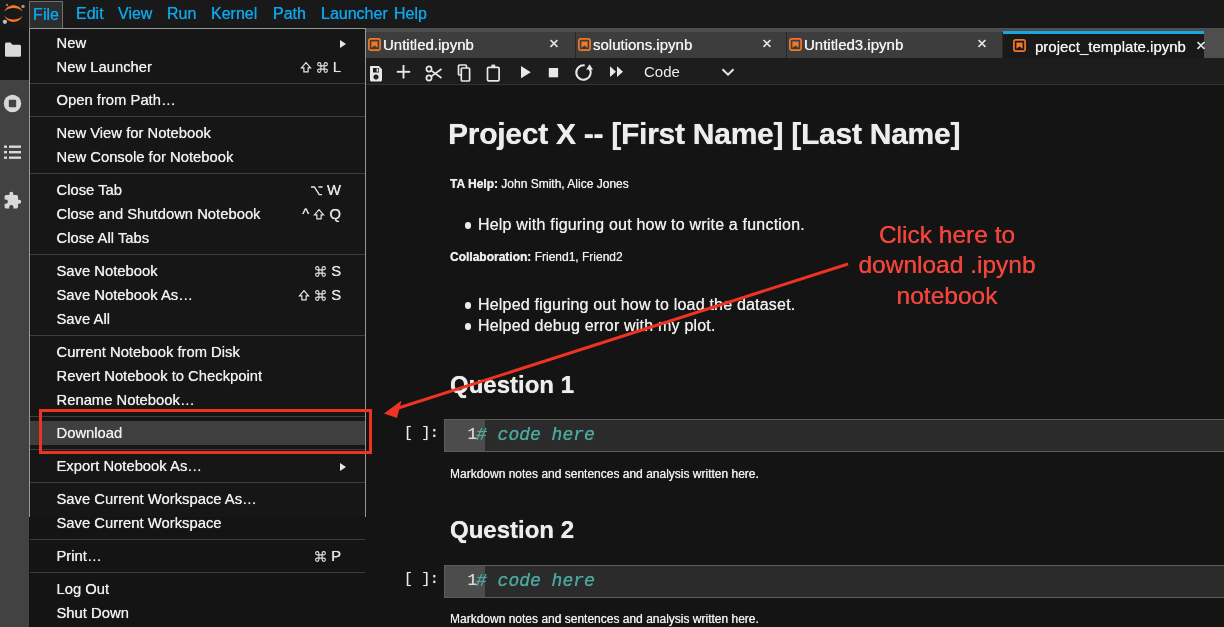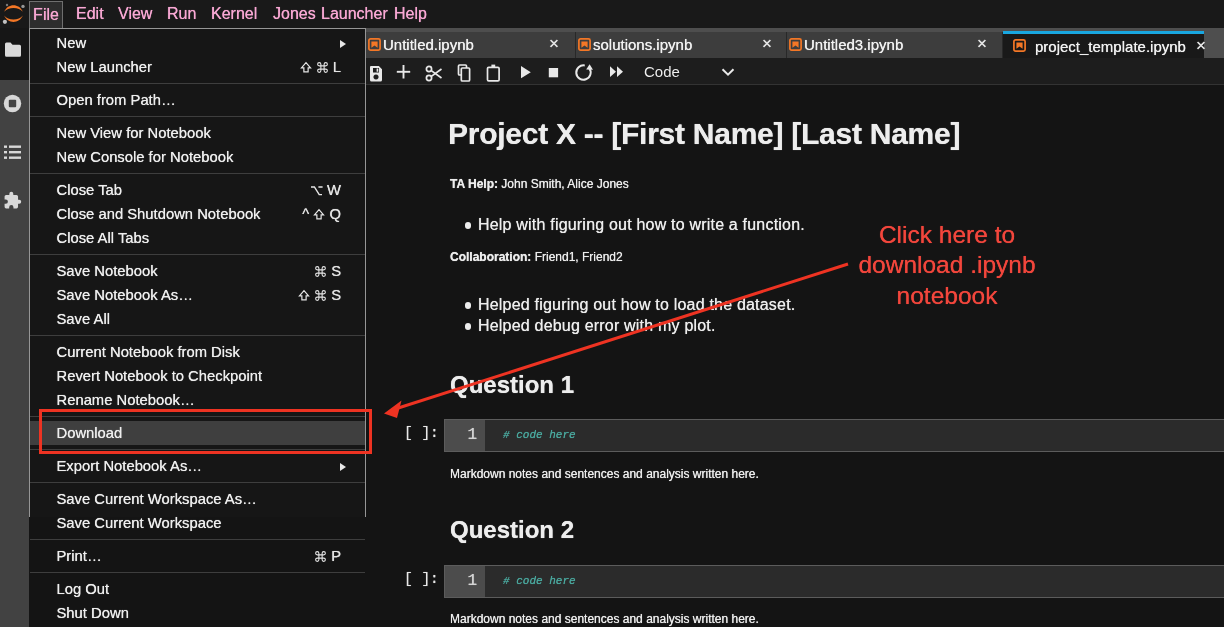--- a/index.html
+++ b/index.html
@@ -2,21 +2,21 @@
 <html><head>
 <meta charset="utf-8">
 <style>
   * { margin:0; padding:0; box-sizing:border-box; text-shadow:0 0 0.7px; }
   html,body { width:1224px; height:627px; overflow:hidden; background:#141414; font-family:"Liberation Sans",sans-serif; }
   .abs { position:absolute; }
   #stage { position:relative; width:1224px; height:627px; background:#141414; }
 
   
   #menubar { left:0; top:0; width:1224px; height:28px; background:#191919; }
-  .mitem { position:absolute; top:0; height:28px; line-height:28px; color:#f9a8d4; font-size:16px; }
+  .mitem { position:absolute; top:0; height:28px; line-height:28px; color:#0ea5e9; font-size:16px; }
   #file-item { left:29px; top:1px; height:27px; width:34px; text-align:center; background:#2d2d2d; border:1px solid #6f6f6f; border-bottom:none; line-height:26px; }
 
   
   #side-top { left:0; top:28px; width:29px; height:52px; background:#161616; }
   #side-gray { left:0; top:80px; width:29px; height:547px; background:#424242; }
 
   
   #menu { left:29px; top:28px; width:337px; height:489px; background:#161616; border:1px solid #969696; border-bottom:none; }
   .mrow { position:relative; height:24px; line-height:24px; color:#eeeeee; font-size:14.8px; padding-left:26.5px; }
   .mrow .sc { position:absolute; right:24px; top:0; color:#e4e4e4; }
@@ -36,21 +36,21 @@
   
   #content { left:366px; top:86px; width:858px; height:420px; background:#141414; color:#ededed; }
   .h1 { position:absolute; left:82px; font-size:30px; font-weight:bold; letter-spacing:-0.26px; }
   .h2 { position:absolute; left:84px; font-size:24px; font-weight:bold; }
   .md { position:absolute; left:84px; font-size:12px; }
   .li { position:absolute; left:112px; font-size:16px; letter-spacing:0.2px; }
   .li::before { content:""; position:absolute; left:-13.5px; top:6px; width:6.5px; height:6.5px; border-radius:50%; background:#ededed; }
   .prompt { position:absolute; left:38px; width:74px; color:#e8e8e8; font-family:"Liberation Mono",monospace; font-size:14.5px; }
   .cell { position:absolute; left:78px; width:780px; height:33px; background:#2b2b2b; border:1px solid #5c5c5c; border-right:none; }
   .gutter { position:absolute; left:0; top:0; width:40px; height:31px; background:#4c4c4c; color:#d4d4d4; font-family:"Liberation Mono",monospace; font-size:16px; text-align:right; line-height:31px; padding-right:8px; }
-  .codetxt { position:absolute; left:58px; top:0; line-height:31px; color:#4aa89e; font-family:"Liberation Mono",monospace; font-style:italic; font-size:11px; }
+  .codetxt { position:absolute; left:31px; top:0; line-height:31px; color:#4aa89e; font-family:"Liberation Mono",monospace; font-style:italic; font-size:18px; }
 
   
   #redtext { left:827px; top:220px; width:240px; color:#f2463c; font-size:24.5px; text-align:center; line-height:30.3px; }
   #redbox { left:39px; top:409px; width:333px; height:45px; border:3px solid #ee3322; }
 </style>
 </head>
 <body>
 <div id="stage">
 
   <div class="abs" id="menubar"></div>
@@ -60,21 +60,21 @@
     <path d="M2.2 13.6 C5.7 22.2 17.3 22.2 20.8 13.6 C17.3 18.8 5.7 18.8 2.2 13.6 Z" fill="#f37726"></path>
     <circle cx="21" cy="4.4" r="1.7" fill="#989898"></circle>
     <circle cx="2.9" cy="19.8" r="2.1" fill="#c2c2c2"></circle>
     <circle cx="5" cy="3" r="1.2" fill="#7a7a7a"></circle>
   </svg>
   <div class="mitem" id="file-item">File</div>
   <div class="mitem" style="left:76px">Edit</div>
   <div class="mitem" style="left:118px">View</div>
   <div class="mitem" style="left:167px">Run</div>
   <div class="mitem" style="left:211px">Kernel</div>
-  <div class="mitem" style="left:273px">Jones</div>
+  <div class="mitem" style="left:273px">Path</div>
   <div class="mitem" style="left:321px">Launcher</div>
   <div class="mitem" style="left:394px">Help</div>
 
   <div class="abs" id="side-top"></div>
   <div class="abs" id="side-gray"></div>
   <svg class="abs" style="left:4px;top:42px" width="18" height="16" viewBox="0 0 18 16">
     <path d="M1 2 a1.5 1.5 0 0 1 1.5-1.5 h4 l2 2.2 h7 a1.5 1.5 0 0 1 1.5 1.5 v9 a1.5 1.5 0 0 1-1.5 1.5 h-13 a1.5 1.5 0 0 1-1.5-1.5 Z" fill="#dadada"></path>
   </svg>
   <svg class="abs" style="left:3px;top:94px" width="19" height="19" viewBox="0 0 19 19">
     <circle cx="9.5" cy="9.5" r="8.7" fill="#d8d8d8"></circle>

